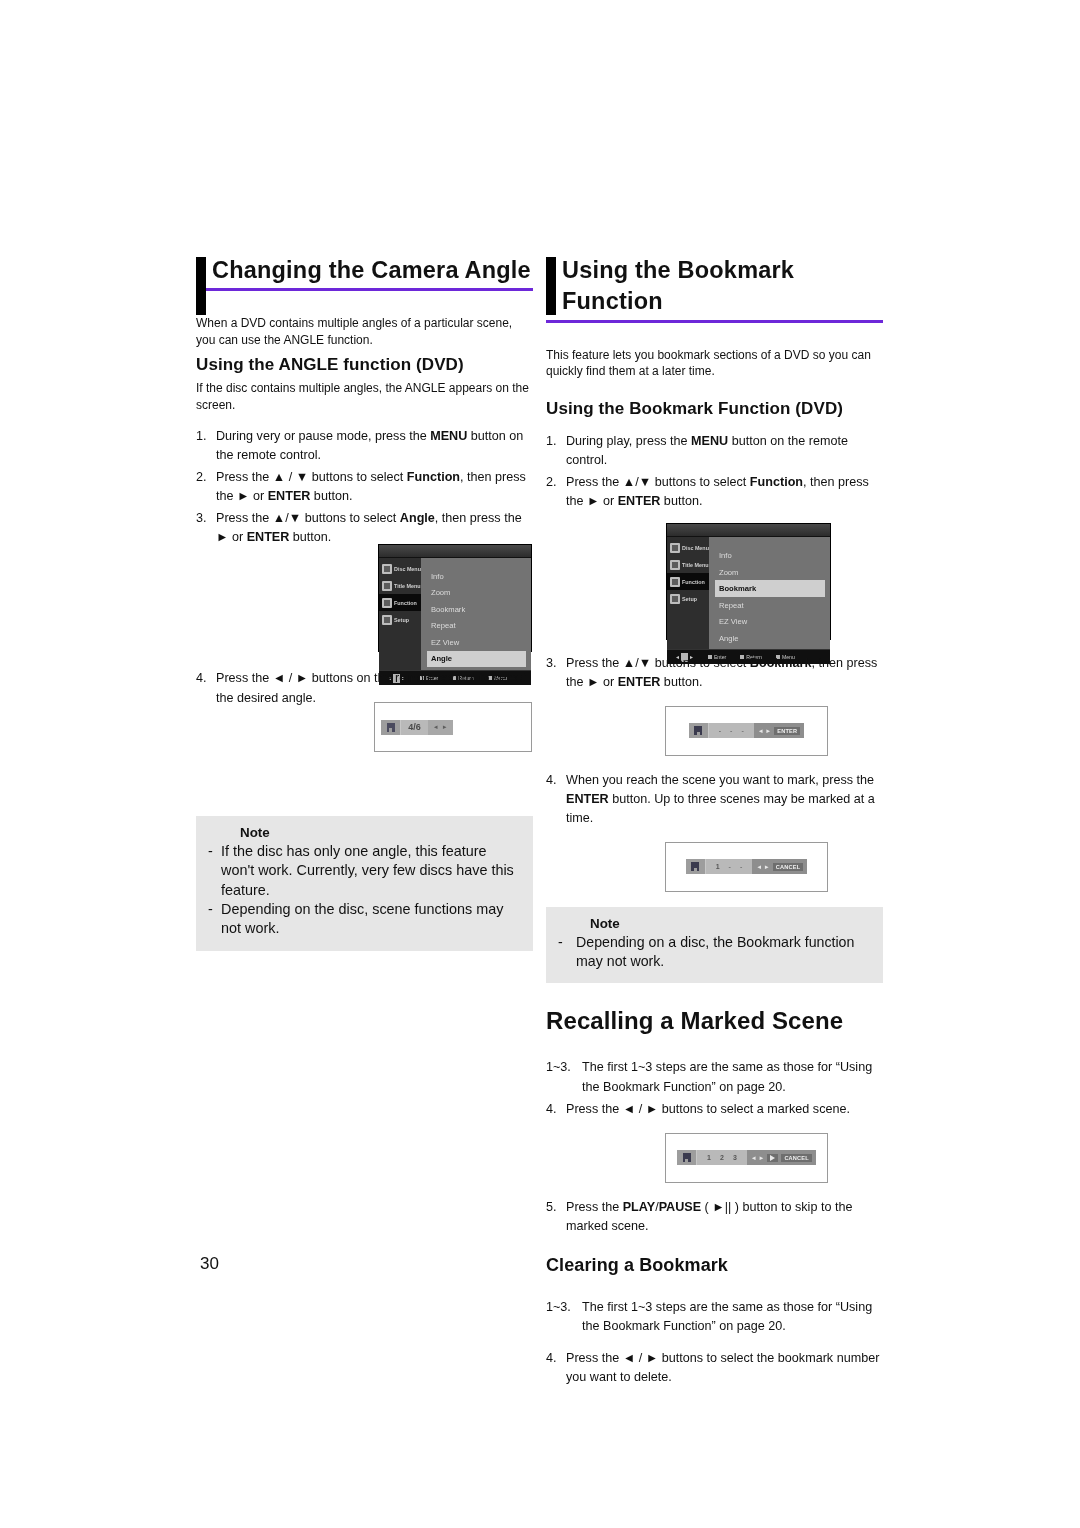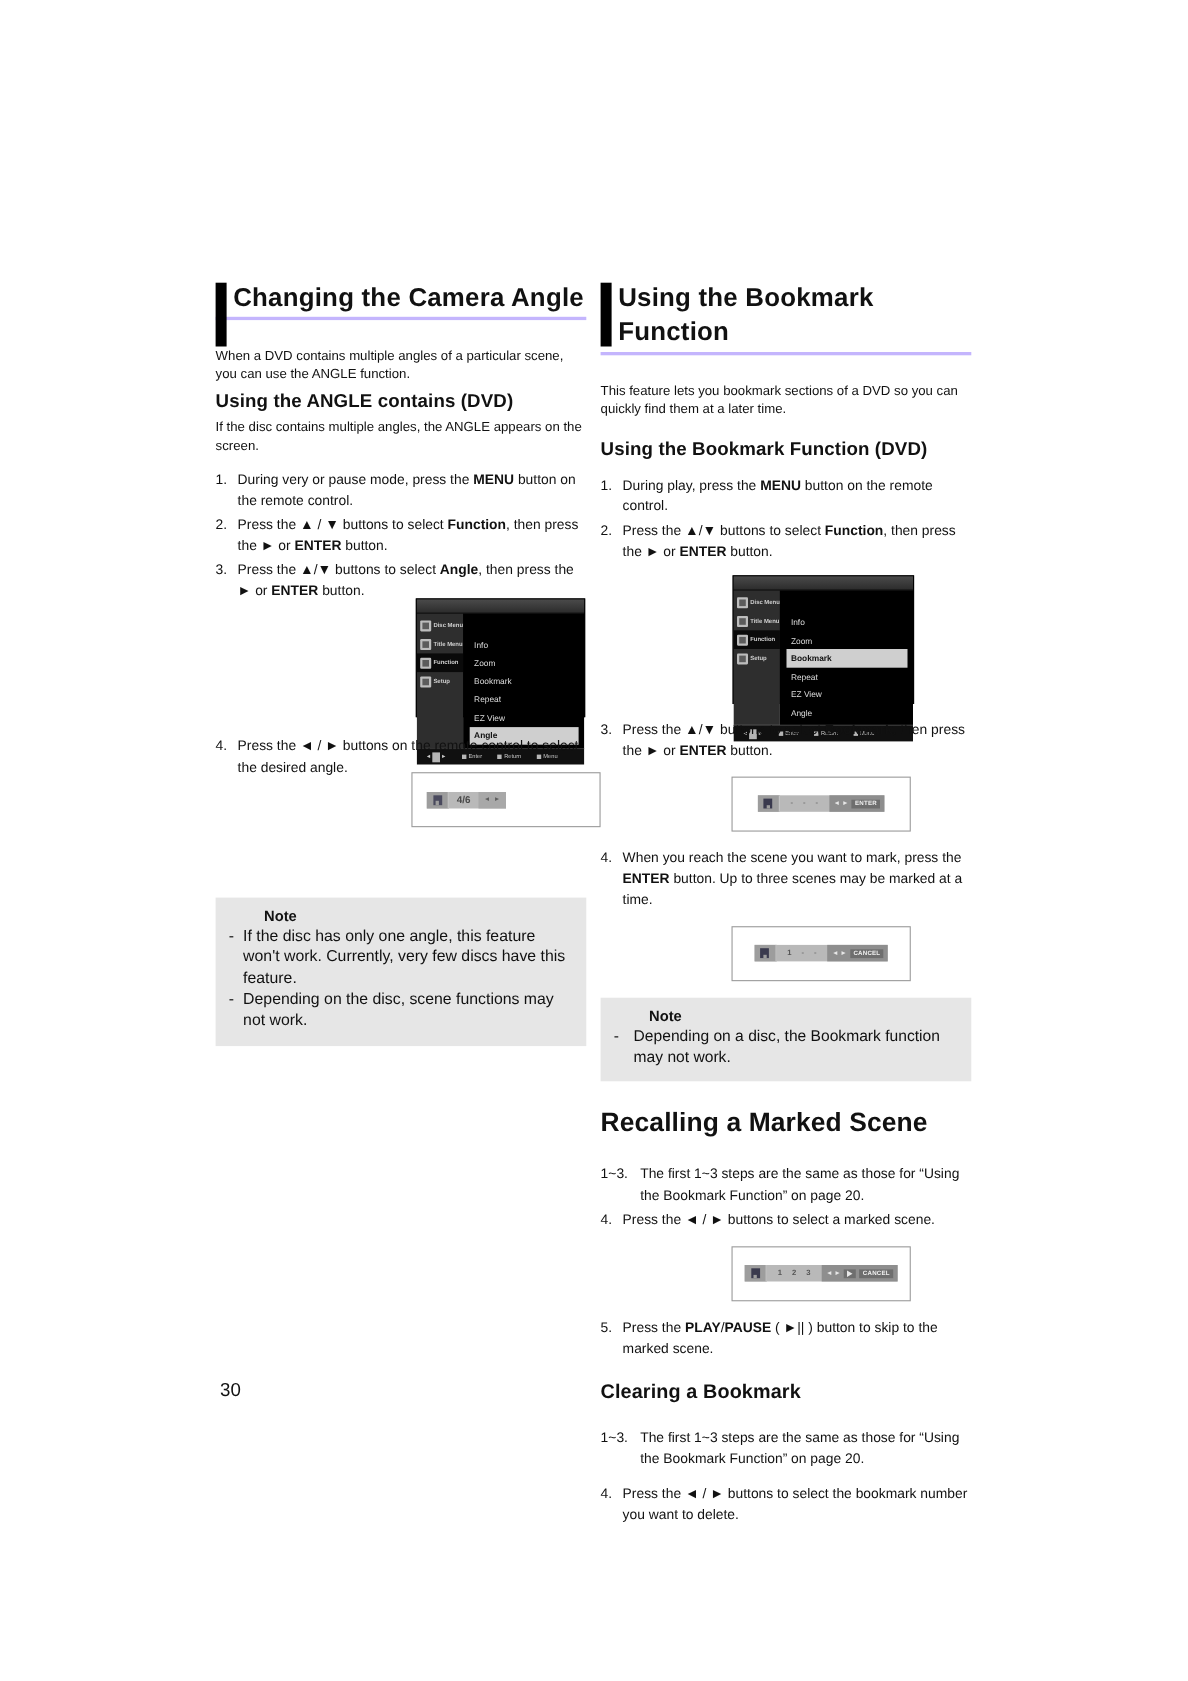--- a/index.html
+++ b/index.html
@@ -19,21 +19,21 @@
   }
 
   
   .col-left  { position:absolute; left:196px; top:255px; width:337px; }
   .col-right { position:absolute; left:546px; top:255px; width:337px; }
 
   
   .sec-head {
     position:relative;
     padding-left:16px;
-    border-bottom:3px solid #c4b5fd;
+    border-bottom:3px solid #6d28d9;
     padding-bottom:2px;
     margin-bottom:24px;
   }
   .sec-head .bar {
     position:absolute; left:0; top:2px;
     width:10px; height:58px;
     background:#000;
   }
   .sec-head h1 {
     margin:0;
@@ -132,22 +132,22 @@
     position:relative;
   }
   .osd .left .ico::after{
     content:"";
     position:absolute; left:2px; top:2px;
     width:6px; height:6px;
     background:#5c5c5c;
   }
   .osd .right {
     flex:1;
-    padding:20px 5px 3px 6px;
-    background:#000000;
+    padding:10px 5px 3px 6px;
+    background:#737373;
   }
   .osd .right .row {
     height:16.5px;
     display:flex;
     align-items:center;
     color:#dcdcdc;
     font-size:7.6px;
     padding-left:4px;
   }
   .osd .right .row.sel {
@@ -270,21 +270,21 @@
 <div class="page">
 
   <div class="col-left">
 
     <div class="sec-head">
       <span class="bar"></span>
       <h1>Changing the Camera Angle</h1>
     </div>
 
     <p class="body">When a DVD contains multiple angles of a particular scene, you can use the ANGLE function.</p>
-    <h2 class="sub">Using the ANGLE contains (DVD)</h2>
+    <h2 class="sub">Using the ANGLE function (DVD)</h2>
     <p class="body">If the disc contains multiple angles, the ANGLE appears on the screen.</p>
 
     <ol class="steps" id="left-steps-1" style="margin-top:13px;">
         <li><span class="num">1.</span><span>During very or pause mode, press the </span><span class="b">MENU</span><span> button on the remote control.</span></li>
         <li><span class="num">2.</span><span>Press the </span><span>▲ / ▼</span><span> buttons to select </span><span class="b">Function</span><span>, then press the </span><span>► </span><span>or </span><span class="b">ENTER</span><span>  button.</span></li>
         <li><span class="num">3.</span><span>Press the </span><span>▲/▼</span><span> buttons to select </span><span class="b">Angle</span><span>, then press the </span><span>► </span><span>or </span><span class="b">ENTER</span><span> button.</span></li>
       </ol>
 
     <div class="frame" style="position:absolute; left:182px; top:289px; width:154px; height:108px; border:0;">
       <div class="osd" style="width:154px;height:108px;">
@@ -336,21 +336,21 @@
               <span>Menu</span>
             </div>
           </div>
         </div>
     </div>
 
     <ol class="steps" id="left-steps-2" style="margin-top:122px;">
         <li><span class="num">4.</span><span>Press the </span><span>◄ / ►</span><span> buttons on the remote control to select the desired angle.</span></li>
       </ol>
 
-    <div class="frame" style="position:absolute; left:178px; top:447px; width:172px; height:50px;">
+    <div class="frame" style="position:absolute; left:178px; top:447px; width:158px; height:50px;">
       <div class="osdbar" style="margin-right:72px;">
         <div class="icocell">
           <div class="bmk" style="background:#4a4a5e;"></div>
         </div>
         <div class="angle">4/6</div>
         <div class="lr">
           <span>◄</span>
             <span>►</span>
         </div>
       </div>

